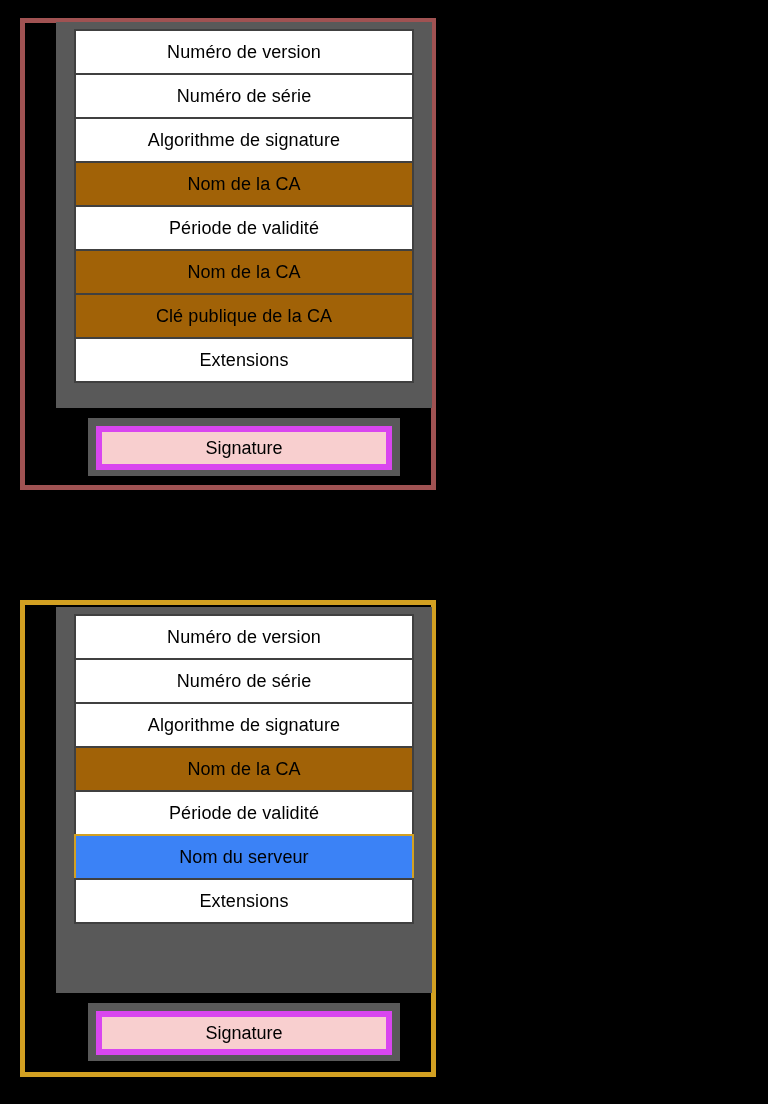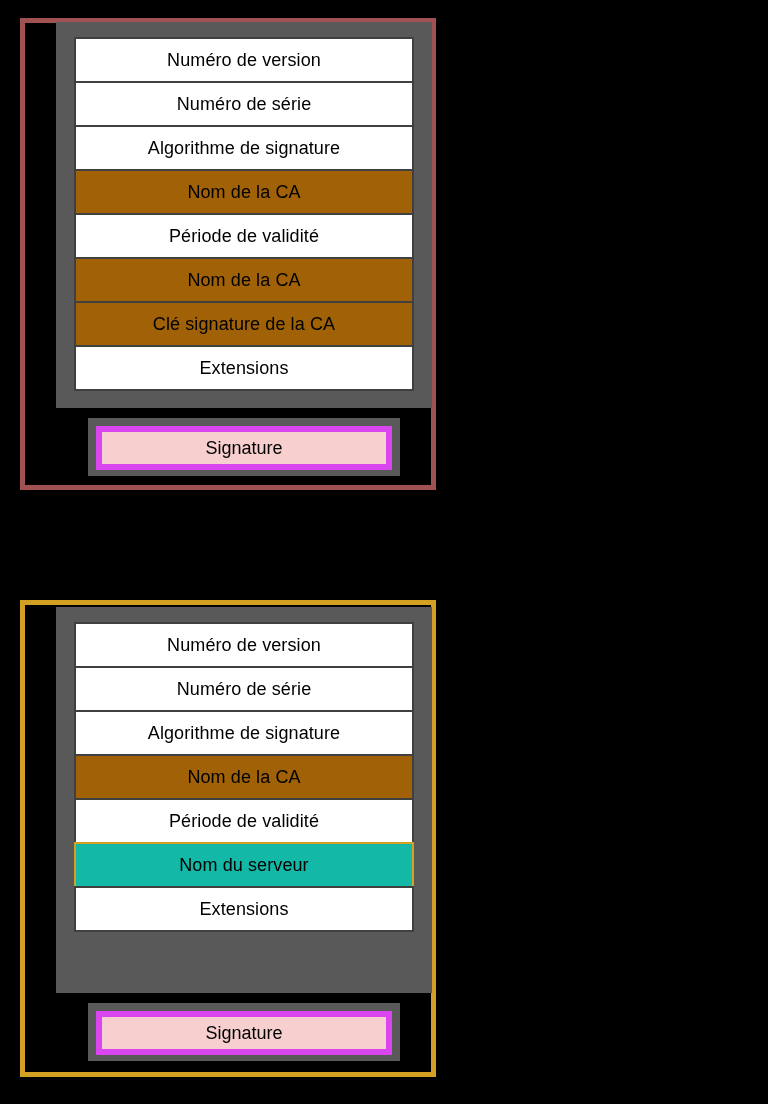--- a/index.html
+++ b/index.html
@@ -63,27 +63,27 @@
     margin-top: -2px;
     display: flex;
     align-items: center;
     justify-content: center;
     font-size: 18px;
     color: #000000;
     background: #ffffff;
     letter-spacing: 0.1px;
   }
   .field:first-child {
-    margin-top: 8px;
+    margin-top: 0;
   }
   .field.pink {
     background: #a16207;
   }
   .field.peach {
-    background: #14b8a6;
+    background: #3b82f6;
     border-color: #d2a022;
   }
 
   
   .sig-panel {
     position: absolute;
     box-sizing: border-box;
     background: #595959;
   }
   .signature {
@@ -108,21 +108,21 @@
 
   <div class="body-panel" style="left:56px; top:22px; width:376px; height:386px;"></div>
 
   <div class="fields" style="left:74px; top:29px; width:340px;">
     <div class="field">Numéro de version</div>
     <div class="field">Numéro de série</div>
     <div class="field">Algorithme de signature</div>
     <div class="field pink">Nom de la CA</div>
     <div class="field">Période de validité</div>
     <div class="field pink">Nom de la CA</div>
-    <div class="field pink">Clé signature de la CA</div>
+    <div class="field pink">Clé publique de la CA</div>
     <div class="field">Extensions</div>
   </div>
 
   <div class="sig-panel" style="left:88px; top:418px; width:312px; height:58px;"></div>
   <div class="signature" style="left:96px; top:426px; width:296px;">Signature</div>
 
   <div class="cert-frame server"></div>
 
   <div class="body-panel" style="left:56px; top:607px; width:376px; height:386px;"></div>
 

